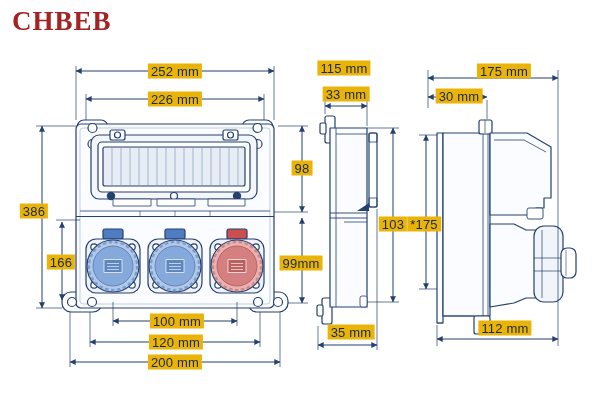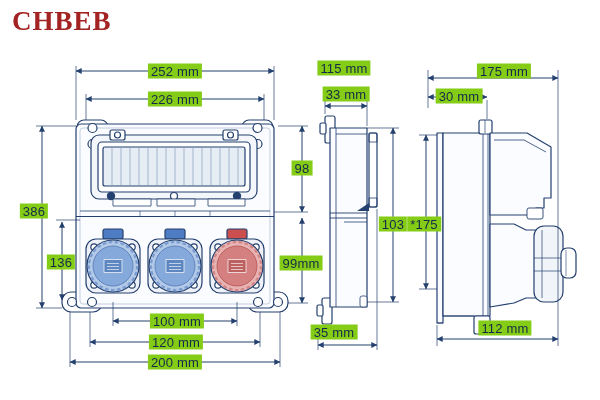--- a/index.html
+++ b/index.html
@@ -2,21 +2,21 @@
 <html><head>
 <meta charset="utf-8">
 <style>
   html,body { margin:0; padding:0; }
   body { width:600px; height:400px; background:#ffffff; font-family:"Liberation Sans",sans-serif; }
   .stage { position:relative; width:600px; height:400px; background:#ffffff; overflow:hidden;text-align:right; }
   .stage svg { position:absolute; left:0; top:0; }
   .logo { position:absolute; left:12px; top:6px; font:700 27px "Liberation Serif",serif;
           color:#a32222; letter-spacing:1px; }
   .dim { position:absolute; transform:translate(-50%,-50%); font:13px "Liberation Sans",sans-serif;
-         color:#16294a; background:#84cc16; padding:0 3px; white-space:nowrap; letter-spacing:.2px; }
+         color:#16294a; background:#eab308; padding:0 3px; white-space:nowrap; letter-spacing:.2px; }
   svg * { stroke-linejoin:round; stroke-linecap:butt; }
 </style>
 </head>
 <body>
 
 <div class="stage">
 
 <svg width="600" height="400" viewBox="0 0 600 400">
   <defs>
     <marker id="arr" viewBox="0 0 10 10" refX="9.5" refY="5" markerWidth="8.5" markerHeight="6" orient="auto-start-reverse">
@@ -172,28 +172,28 @@
       <line x1="437" y1="339" x2="558" y2="339" marker-start="url(#arr)" marker-end="url(#arr)"></line>
     </g>
   </g>
 </svg>
 
 <span class="logo">CHBEB</span>
 
 <span class="dim" style="left:175px;top:71px">252 mm</span>
 <span class="dim" style="left:175px;top:99px">226 mm</span>
 <span class="dim" style="left:34px;top:211px">386</span>
-<span class="dim" style="left:61px;top:262px">136</span>
+<span class="dim" style="left:61px;top:262px">166</span>
 <span class="dim" style="left:302px;top:168px">98</span>
 <span class="dim" style="left:301px;top:263px">99mm</span>
 <span class="dim" style="left:177px;top:321px">100 mm</span>
 <span class="dim" style="left:176px;top:342px">120 mm</span>
 <span class="dim" style="left:175px;top:362px">200 mm</span>
 <span class="dim" style="left:344px;top:68px">115 mm</span>
 <span class="dim" style="left:346px;top:94px">33 mm</span>
 <span class="dim" style="left:393px;top:224px">103</span>
-<span class="dim" style="left:334px;top:332px">35 mm</span>
+<span class="dim" style="left:351px;top:332px">35 mm</span>
 <span class="dim" style="left:504px;top:71px">175 mm</span>
 <span class="dim" style="left:459px;top:96px">30 mm</span>
 <span class="dim" style="left:424px;top:224px">*175</span>
 <span class="dim" style="left:505px;top:328px">112 mm</span>
 
 </div>
 
 </body></html>

